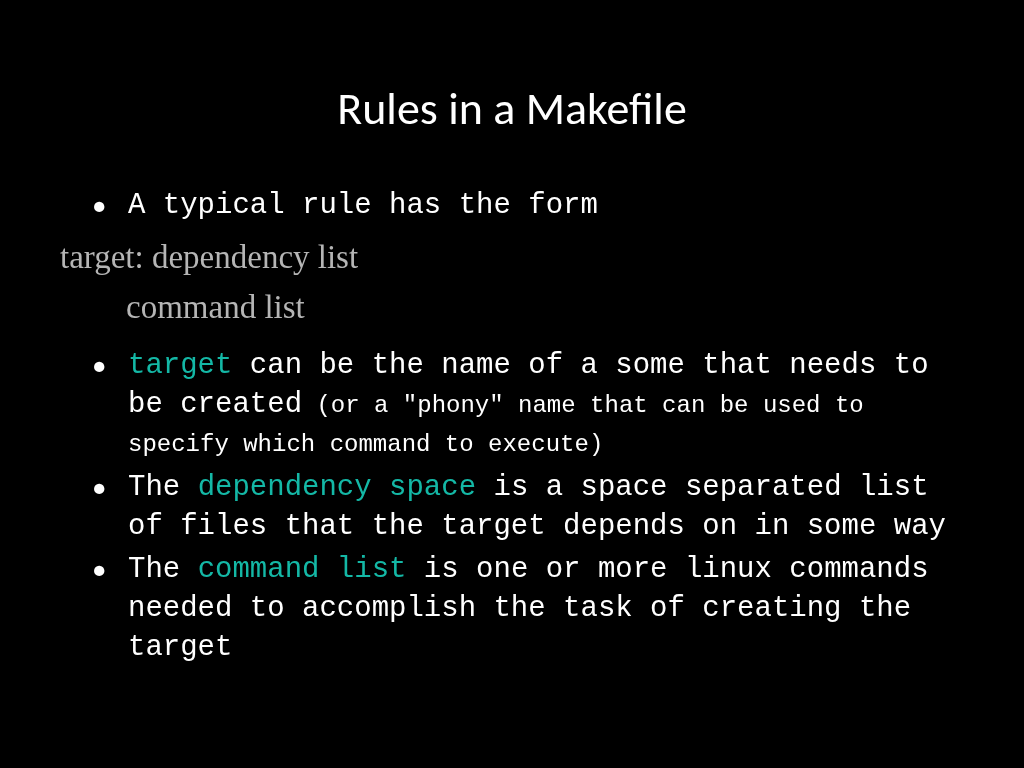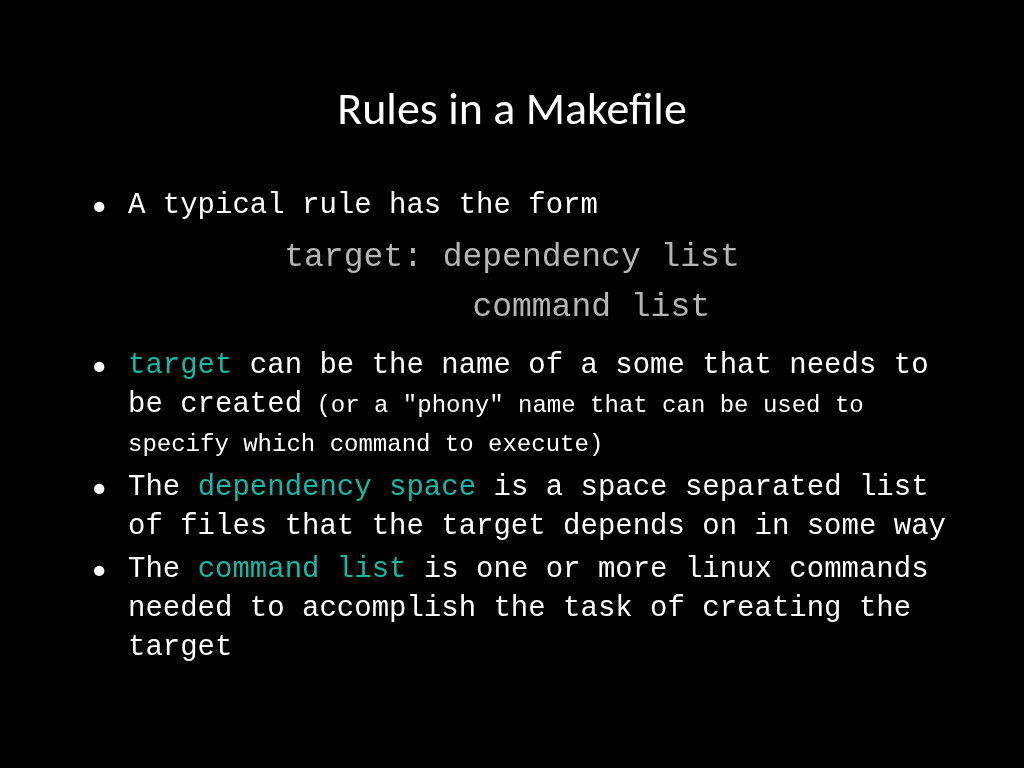--- a/index.html
+++ b/index.html
@@ -39,27 +39,26 @@
     }
     .bullet-marker {
       min-width: 36px;
       text-align: left;
     }
     .bullet-text {
       flex: 1;
       font-family: Liberation Mono, monospace;
     }
     .code {
-      font-family: Liberation Mono, monospace;
+      font-family: Liberation Serif, serif;
       font-size: 33px;
       color: #b5b5b5;
       line-height: 1.5;
       margin: 8px 0 14px 0;
       white-space: pre;
-      text-align: center;
     }
     .highlight {
       color: #14b8a6;
     }
     .small-text {
       font-size: 24px;
     }
   </style>
 </head>
 <body>

